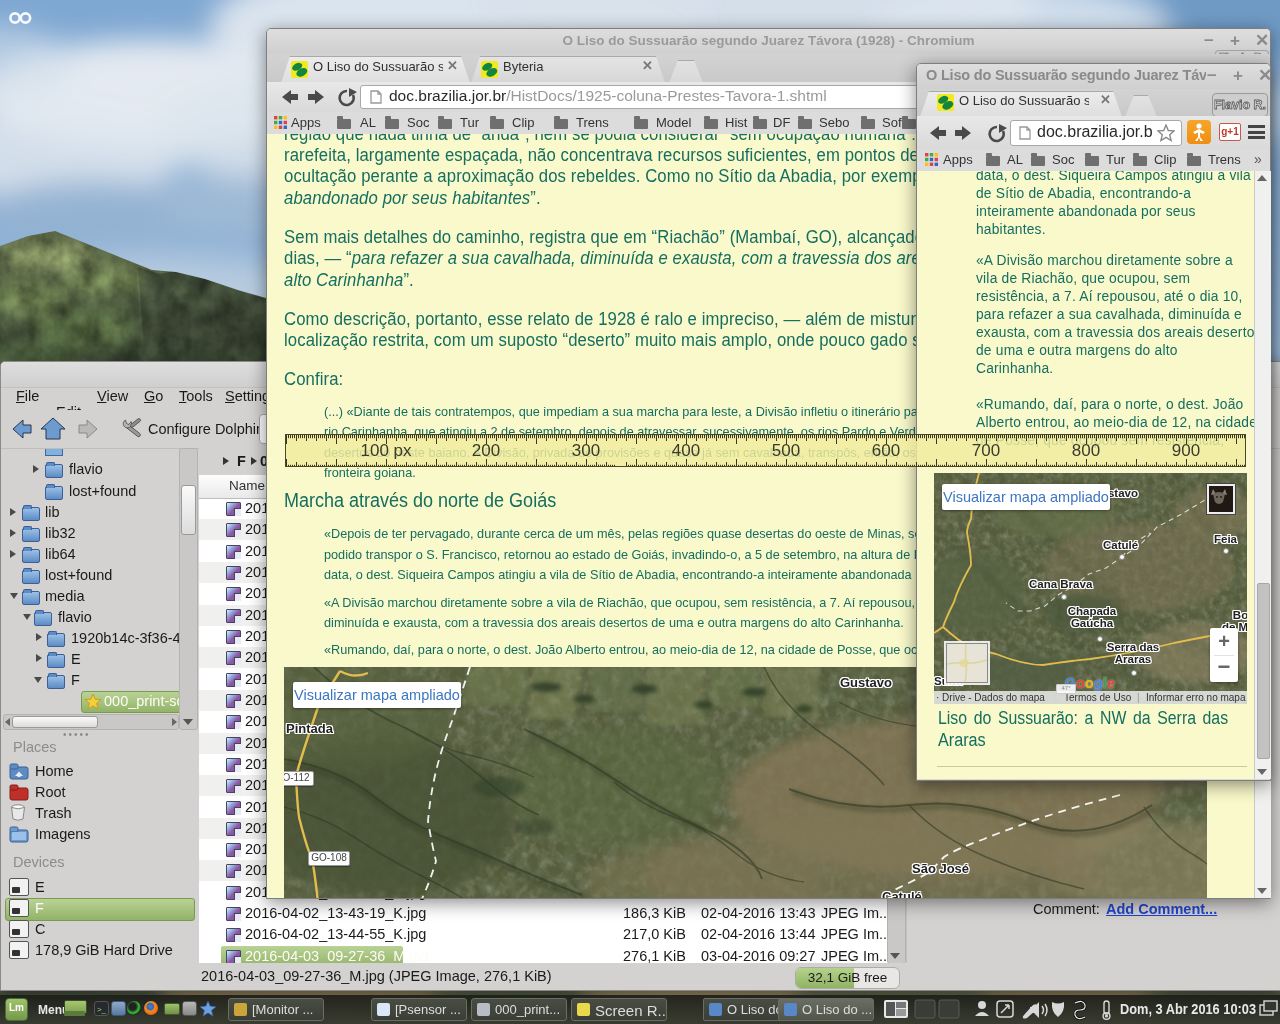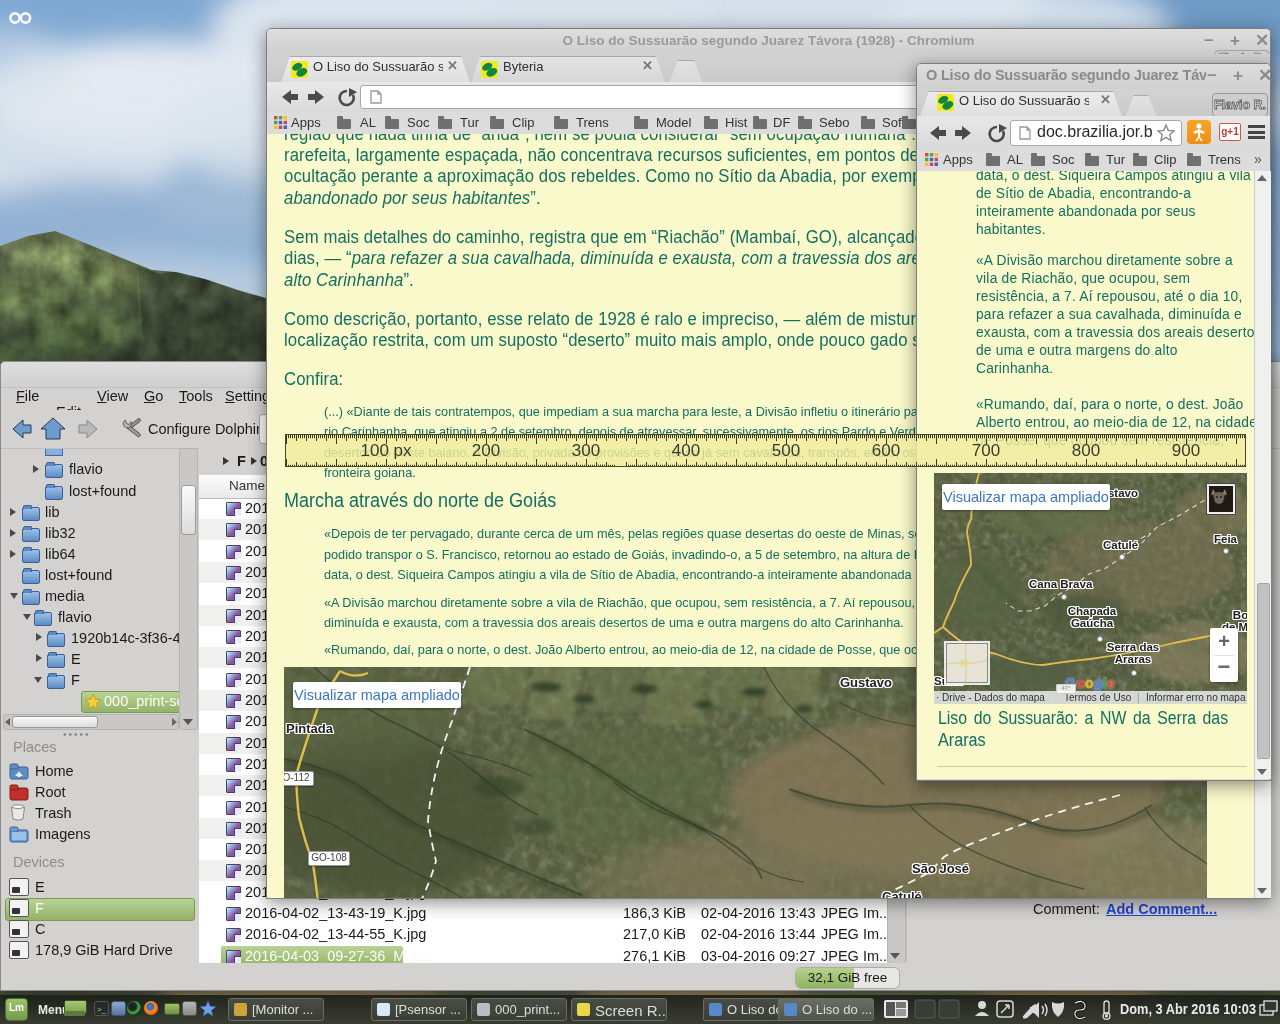--- a/index.html
+++ b/index.html
@@ -341,20 +341,21 @@
         <span class="abs" style="left:424px;width:60px;text-align:right;">276,1 KiB</span>
         <span class="abs" style="left:502px;">03-04-2016 09:27</span>
         <span class="abs" style="left:622px;">JPEG Im...</span>
       </div>
       <div class="abs" style="left:886px;top:136px;width:17px;height:464px;background:#cac8c6;border:1px solid #b5b3b1;border-radius:3px;">
         <div class="abs" style="left:2px;bottom:4px;width:0;height:0;border-left:5px solid transparent;border-right:5px solid transparent;border-top:6px solid #555;"></div>
       </div>
       <div class="abs" style="left:905px;top:86px;width:1px;height:515px;background:#c2c0be;"></div>
 
  <div class="abs" style="left:0;top:601px;width:100%;height:27px;background:#d4d2d0;">
+  <span class="abs" style="left:200px;top:5px;font-size:14.5px;color:#1a1a1a;">2016-04-03_09-27-36_M.jpg (JPEG Image, 276,1 KiB)</span>
   <div class="abs" style="left:794px;top:4px;width:103px;height:20px;background:#e9e7e5;border:1px solid #aeacaa;border-radius:6px;overflow:hidden;">
    <div class="abs" style="left:0;top:0;width:58px;height:20px;background:linear-gradient(#b5d28b,#8fb363);"></div>
    <span class="abs" style="left:0;top:2px;width:103px;text-align:center;font-size:13.5px;color:#1a1a1a;">32,1 GiB free</span>
   </div>
   <span class="abs" style="left:1032px;top:-62px;font-size:14.5px;color:#1a1a1a;">Comment:</span>
   <span class="abs" style="left:1105px;top:-62px;font-size:14.5px;color:#2244cc;text-decoration:underline;font-weight:bold;">Add Comment...</span>
  </div>
 </div>
 <div id="mainwin" class="win" style="left:266px;top:28px;width:1003px;height:869px;background:#d8d8d8;">
       <div class="titlebar"></div>
@@ -387,20 +388,21 @@
           <path d="M3 10 L12 3 L12 7 L19 7 L19 13 L12 13 L12 17 Z" fill="#4a4a4a"></path>
           <path d="M45 10 L36 3 L36 7 L29 7 L29 13 L36 13 L36 17 Z" fill="#4a4a4a"></path>
           <path d="M68 4 A7 7 0 1 0 74 8" stroke="#4a4a4a" stroke-width="2.6" fill="none"></path>
           <polygon points="70,1 78,5 70,10" fill="#4a4a4a"></polygon>
         </svg>
         <div class="urlbar" style="left:93px;top:3px;width:845px;height:22px;">
           <svg class="abs" style="left:9px;top:4px" width="12" height="14">
             <path d="M1 1 H8 L11 4 V13 H1 Z" fill="#fff" stroke="#999" stroke-width="1.3"></path>
             <path d="M8 1 V4 H11" fill="none" stroke="#999" stroke-width="1.3"></path>
           </svg>
+          <span class="abs" style="left:28px;top:1px;font-size:15.5px;color:#2a2a2a;">doc.brazilia.jor.br<span style="color:#9a9a9a;">/HistDocs/1925-coluna-Prestes-Tavora-1.shtml</span></span>
         </div>
       </div>
       <div class="bmbar" style="top:83px;height:22px;">
         <svg class="abs" style="left:7px;top:4px" width="13" height="13">
           <g>
             <rect x="0" y="0" width="3.4" height="3.4" fill="#d44"></rect>
             <rect x="4.8" y="0" width="3.4" height="3.4" fill="#4a4"></rect>
             <rect x="9.6" y="0" width="3.4" height="3.4" fill="#fb2"></rect>
             <rect x="0" y="4.8" width="3.4" height="3.4" fill="#4a4"></rect>
             <rect x="4.8" y="4.8" width="3.4" height="3.4" fill="#36c"></rect>

